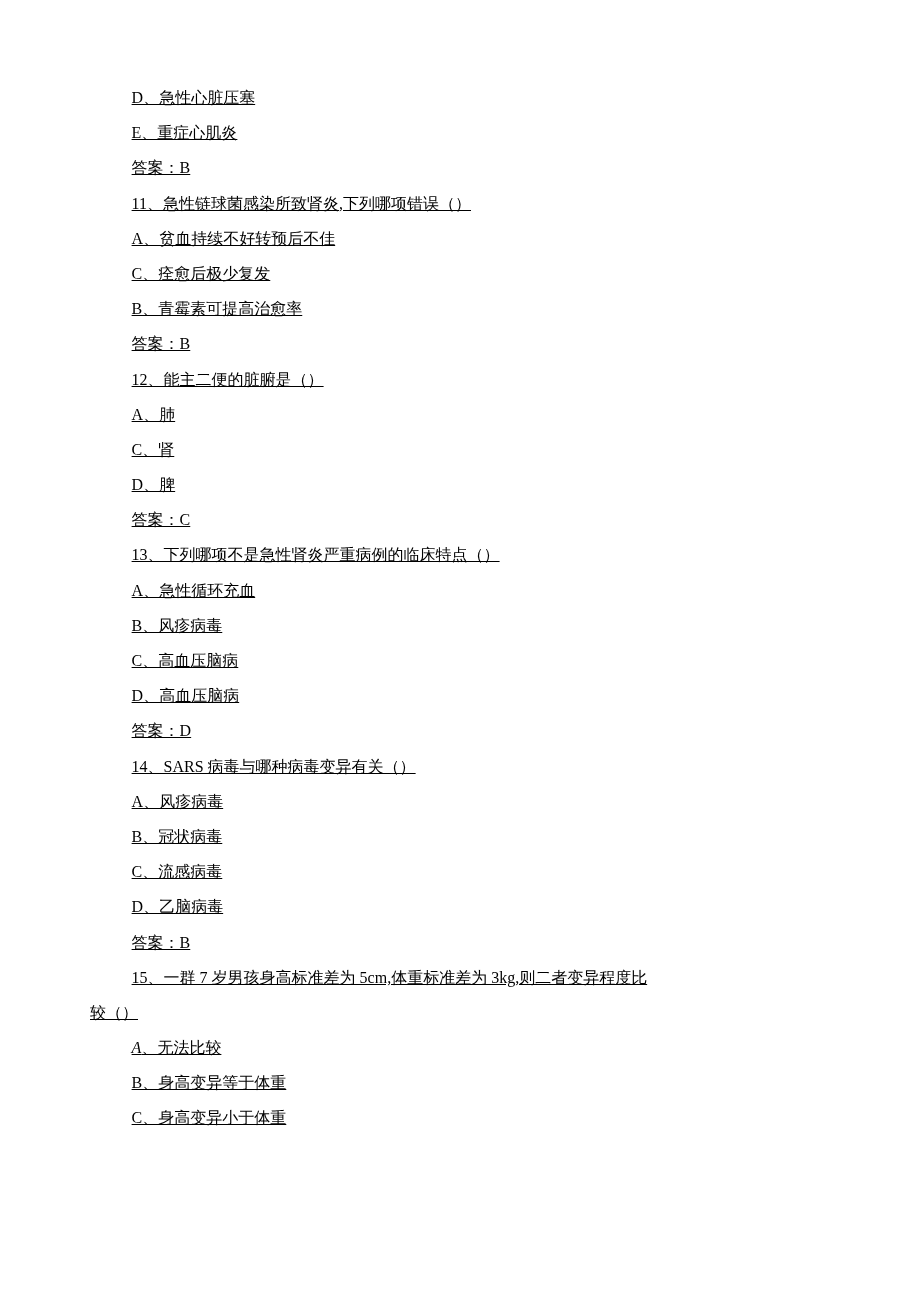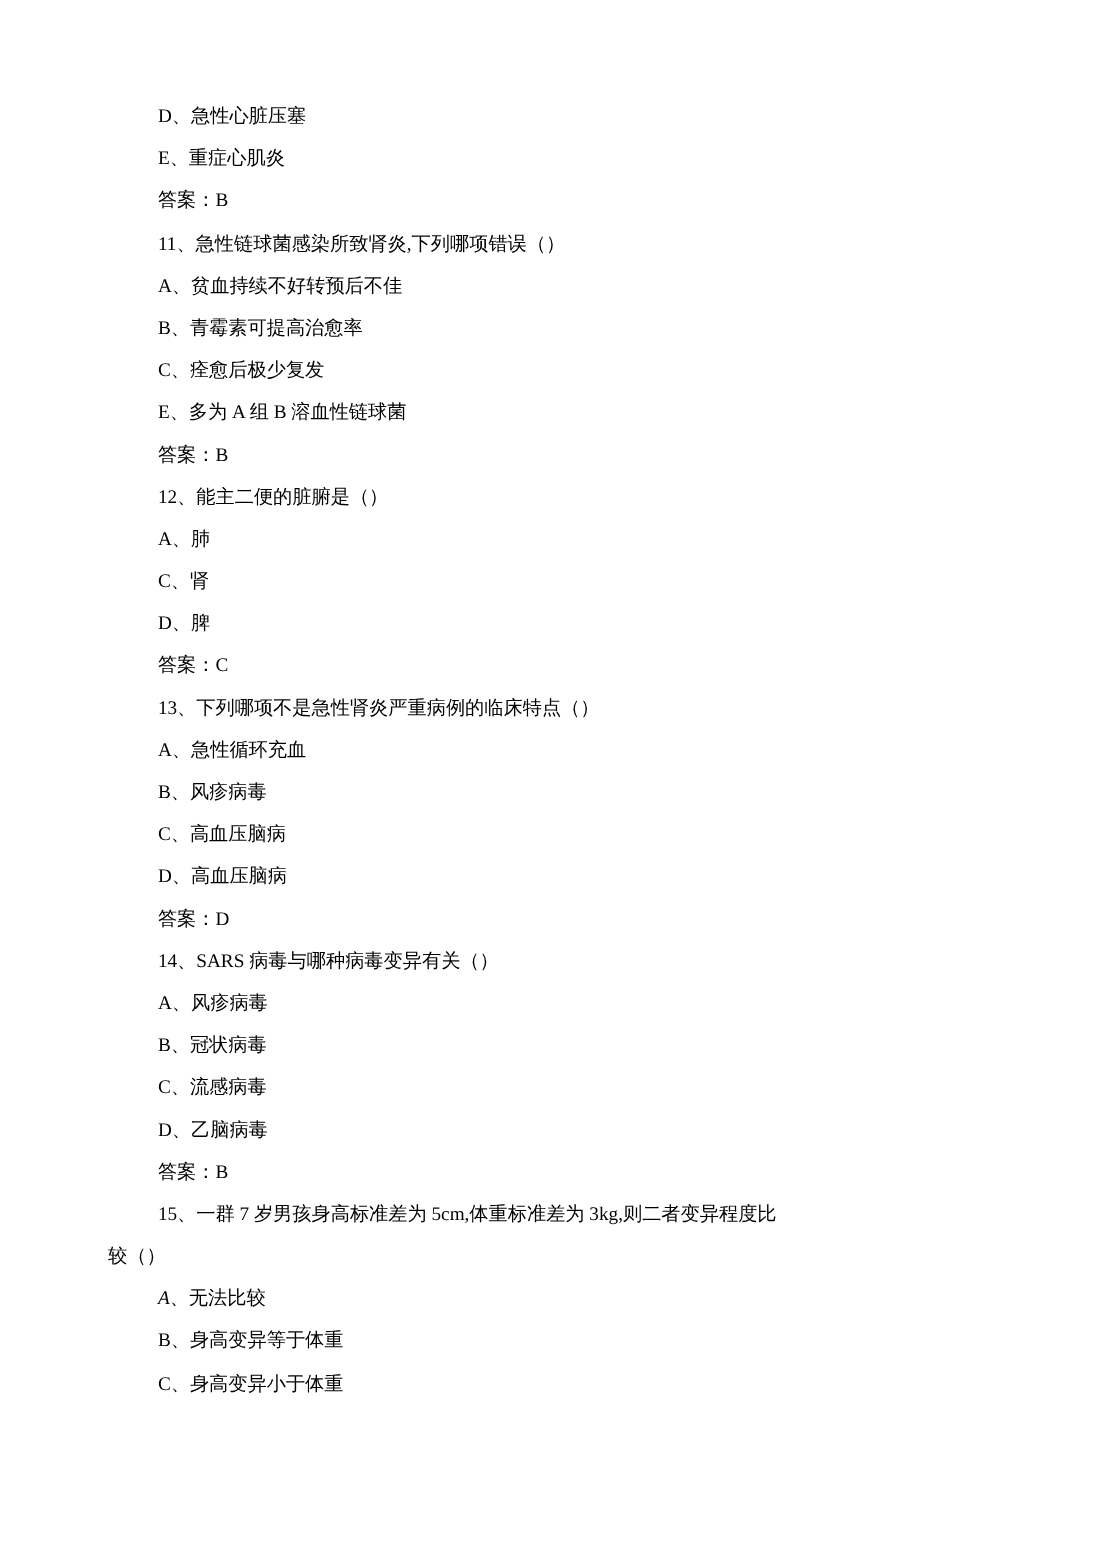--- a/index.html
+++ b/index.html
@@ -11,40 +11,40 @@
     font-size: 16px;
     color: #000000;
     line-height: 2.2;
   }
   .page {
     padding: 80px 90px 60px 90px;
     box-sizing: border-box;
   }
   .line {
     text-indent: 2.6em;
+    text-decoration: underline;
   }
   .line.no-indent {
     text-indent: 0;
   }
   .italic {
     font-style: italic;
   }
 </style>
 </head>
 <body>
 
 <div class="page" id="page">
     <div class="line">D、急性心脏压塞</div>
     <div class="line">E、重症心肌炎</div>
     <div class="line">答案：B</div>
     <div class="line">11、急性链球菌感染所致肾炎,下列哪项错误（）</div>
     <div class="line">A、贫血持续不好转预后不佳</div>
+    <div class="line">C、痊愈后极少复发</div>
     <div class="line">B、青霉素可提高治愈率</div>
-    <div class="line">C、痊愈后极少复发</div>
-    <div class="line">E、多为 A 组 B 溶血性链球菌</div>
     <div class="line">答案：B</div>
     <div class="line">12、能主二便的脏腑是（）</div>
     <div class="line">A、肺</div>
     <div class="line">C、肾</div>
     <div class="line">D、脾</div>
     <div class="line">答案：C</div>
     <div class="line">13、下列哪项不是急性肾炎严重病例的临床特点（）</div>
     <div class="line">A、急性循环充血</div>
     <div class="line">B、风疹病毒</div>
     <div class="line">C、高血压脑病</div>

